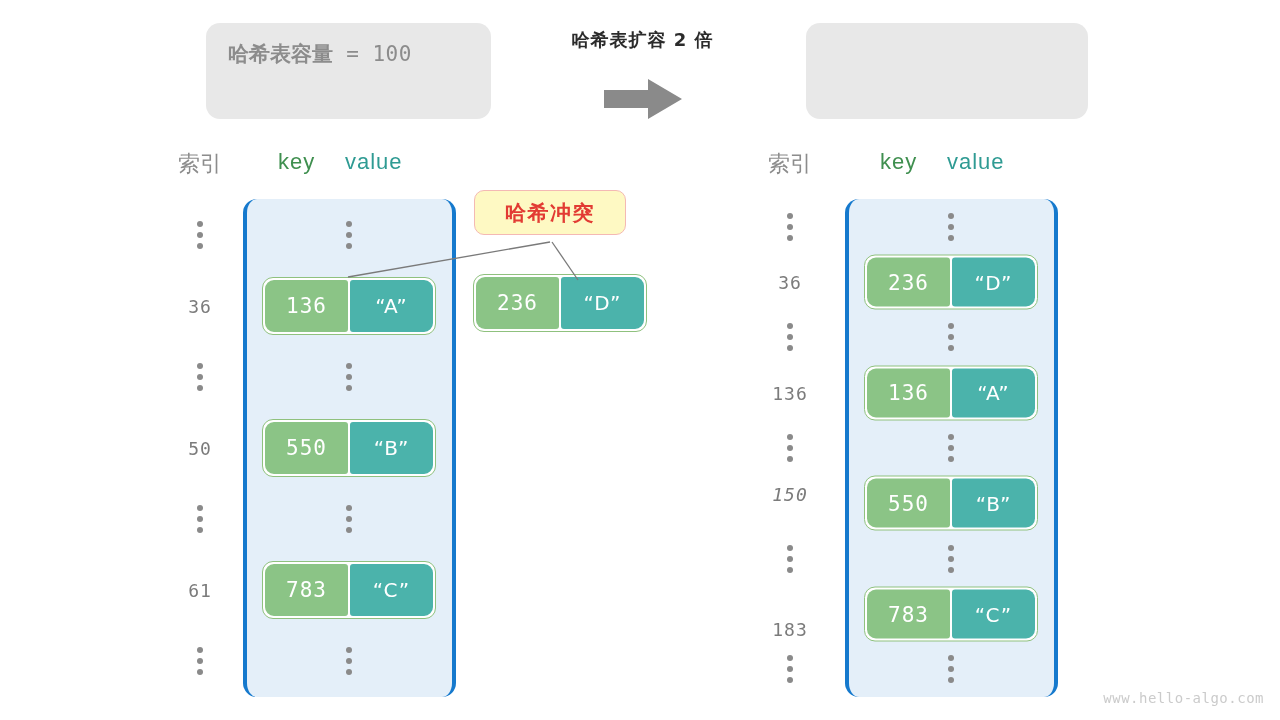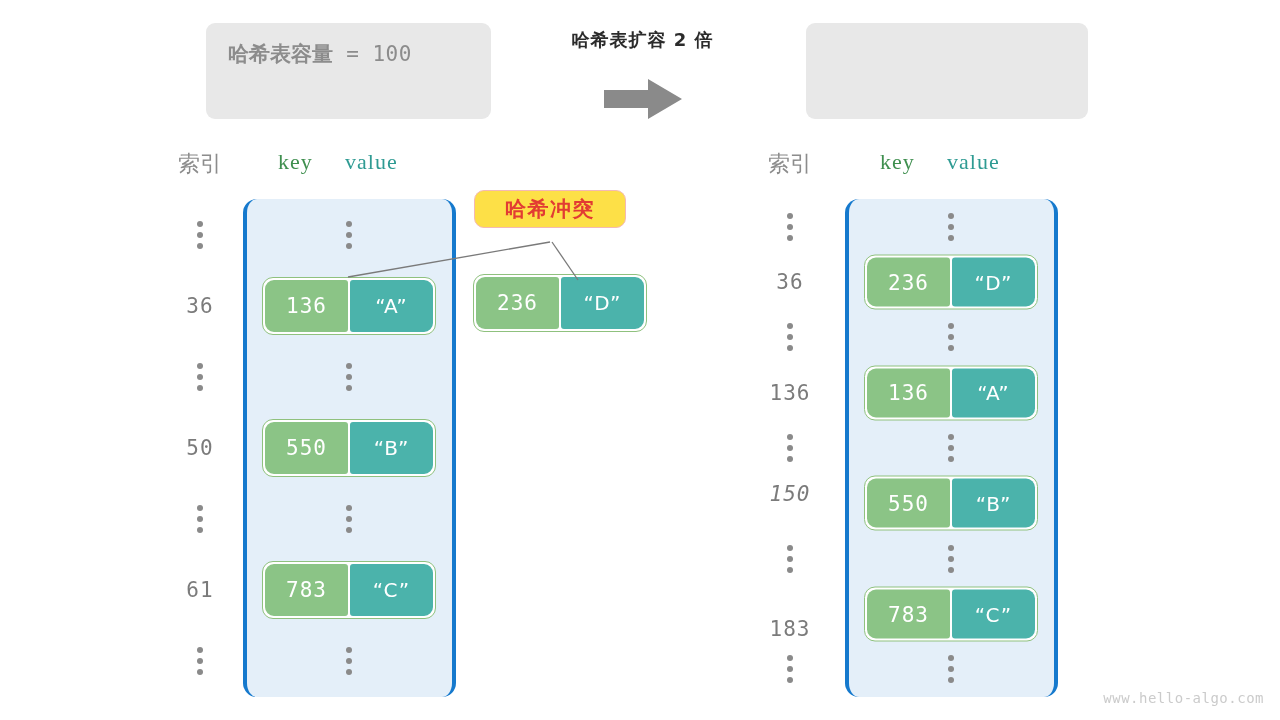--- a/index.html
+++ b/index.html
@@ -13,21 +13,21 @@
     position: relative;
     overflow: hidden;
     font-family: "DejaVu Sans", "Liberation Sans", sans-serif;
     -webkit-font-smoothing: antialiased;
   }
 
   
   .info-box {
     position: absolute;
     background: #e8e8e8;
-    border-radius: 9px;
+    border-radius: 14px;
     box-sizing: border-box;
     padding: 14px 22px 16px 22px;
     color: #8c8c8c;
   }
   .info-line {
     font-family: "DejaVu Sans Mono", "Liberation Mono", monospace;
     font-size: 21px;
     line-height: 34px;
     white-space: pre;
     font-weight: 400;
@@ -59,21 +59,21 @@
     position: absolute;
     left: 604px;
     top: 79px;
     width: 78px;
     height: 40px;
   }
 
   
   .col-head {
     position: absolute;
-    font-family: Liberation Serif, serif;
+    font-family: Liberation Sans, sans-serif;
     font-size: 22px;
     white-space: pre;
     letter-spacing: 1px;
   }
   .head-index { color: #8c8c8c; font-family: "DejaVu Sans","Liberation Sans",sans-serif; letter-spacing:0; }
   .head-key   { color: #3f8f4f; }
   .head-value { color: #2f9b93; }
 
   
   .table-frame {
@@ -85,21 +85,21 @@
     box-sizing: border-box;
   }
 
   
   .index-col { position: absolute; }
   .index-cell {
     position: absolute;
     width: 100%;
     text-align: center;
     font-family: "DejaVu Sans Mono", "Liberation Mono", monospace;
-    font-size: 21px;
+    font-size: 18px;
     color: #7b7b7b;
     letter-spacing: 1px;
     transform: translateY(-50%);
   }
 
   
   .dots {
     position: absolute;
     width: 6px;
     transform: translate(-50%, -50%);
@@ -139,22 +139,22 @@
   .kv .key   { background: #8bc486; border-radius: 9px 3px 3px 9px; }
   .kv .value { background: #4bb3ab; border-radius: 3px 9px 9px 3px; margin-left: 2px;
                font-family: "DejaVu Sans", "Liberation Sans", sans-serif; font-size: 20px; }
 
   
   #collision-badge {
     position: absolute;
     left: 474px;
     top: 190px;
     width: 152px;
-    height: 38px;
-    background: #fde047;
+    height: 45px;
+    background: #fef9c3;
     border: 1.5px solid #f4b9b4;
     border-radius: 10px;
     box-sizing: border-box;
     display: flex;
     align-items: center;
     justify-content: center;
     color: #e23b33;
     font-size: 21px;
     font-weight: bold;
     letter-spacing: 1.5px;

